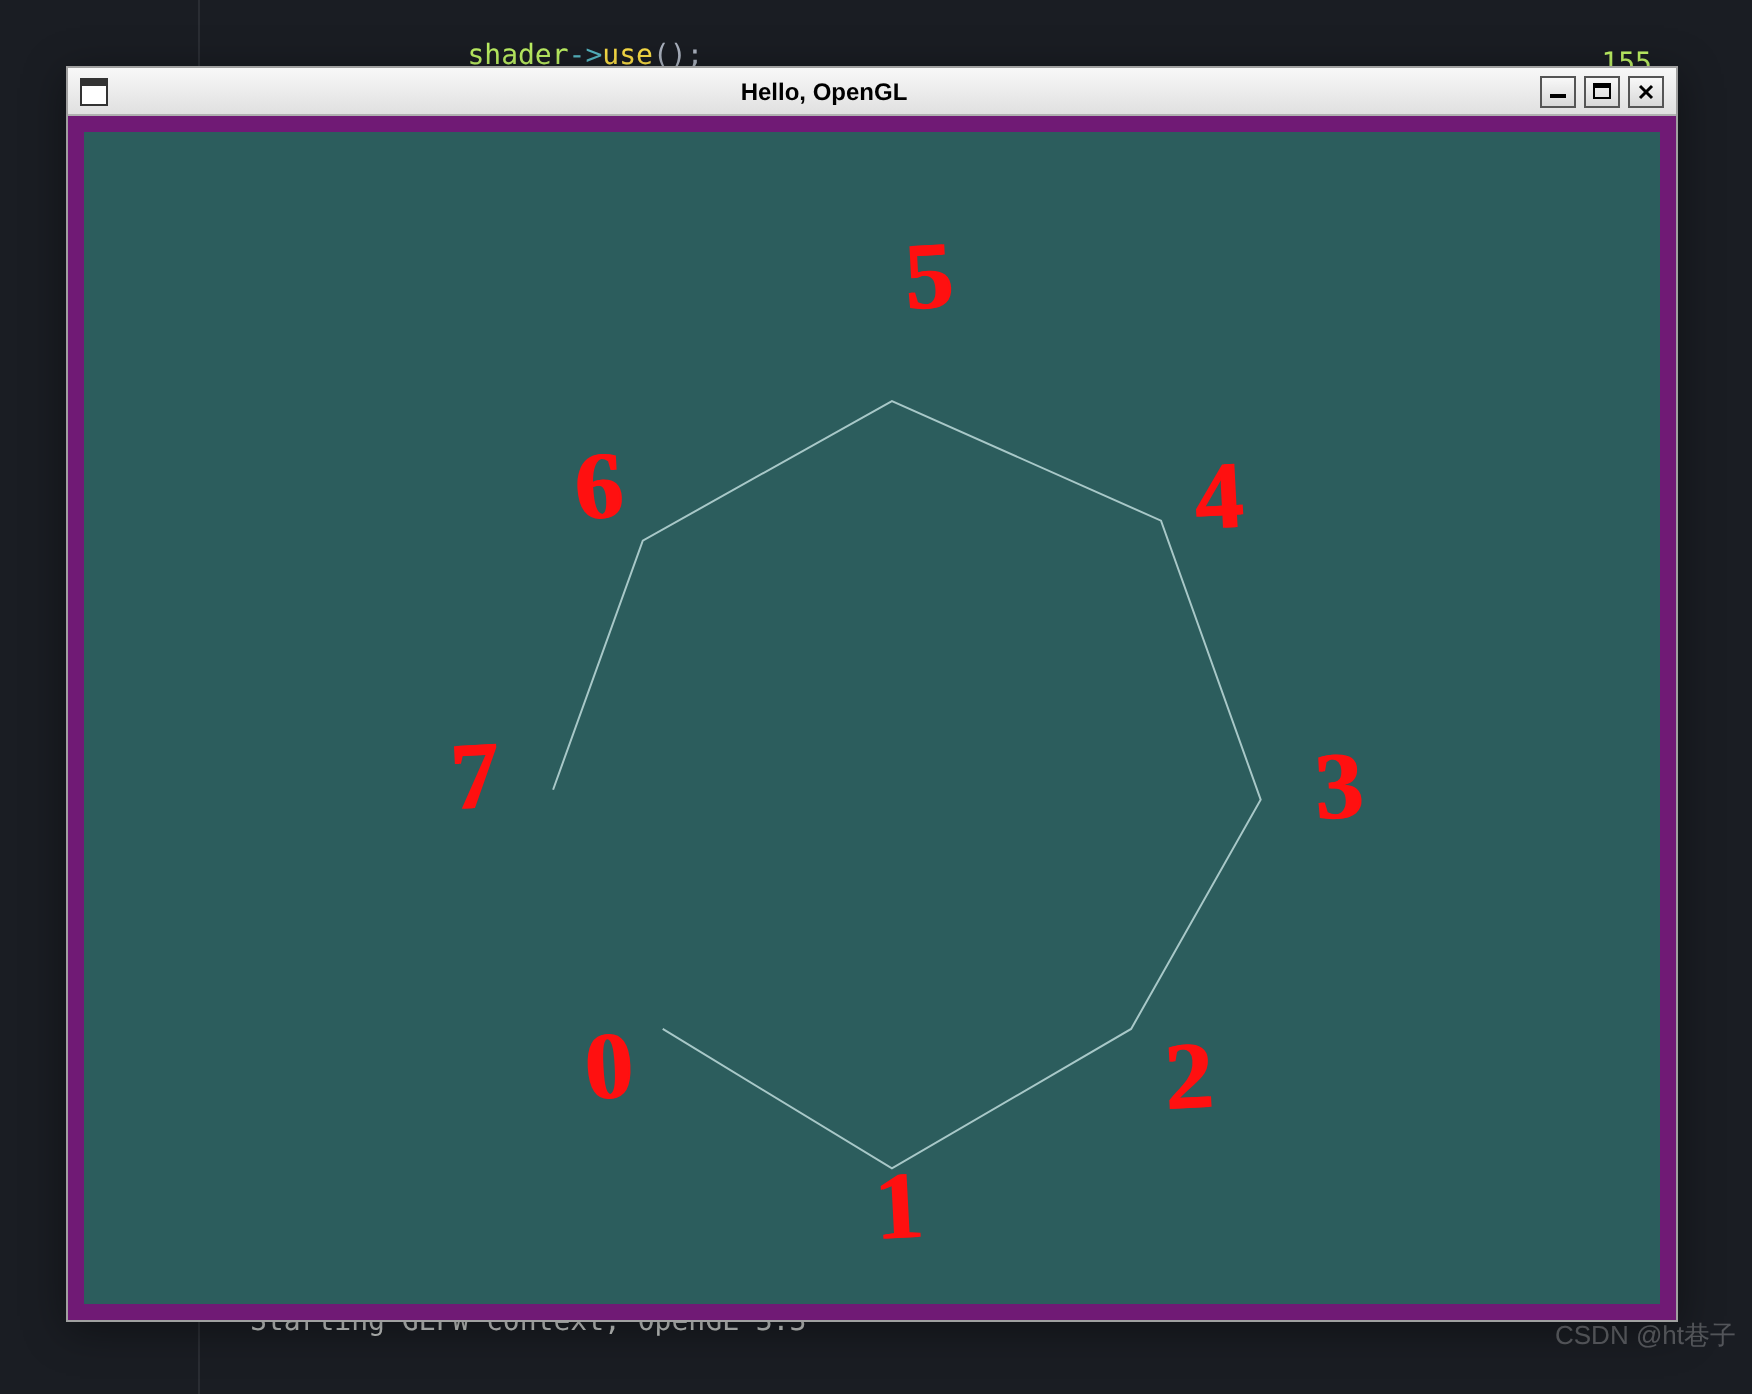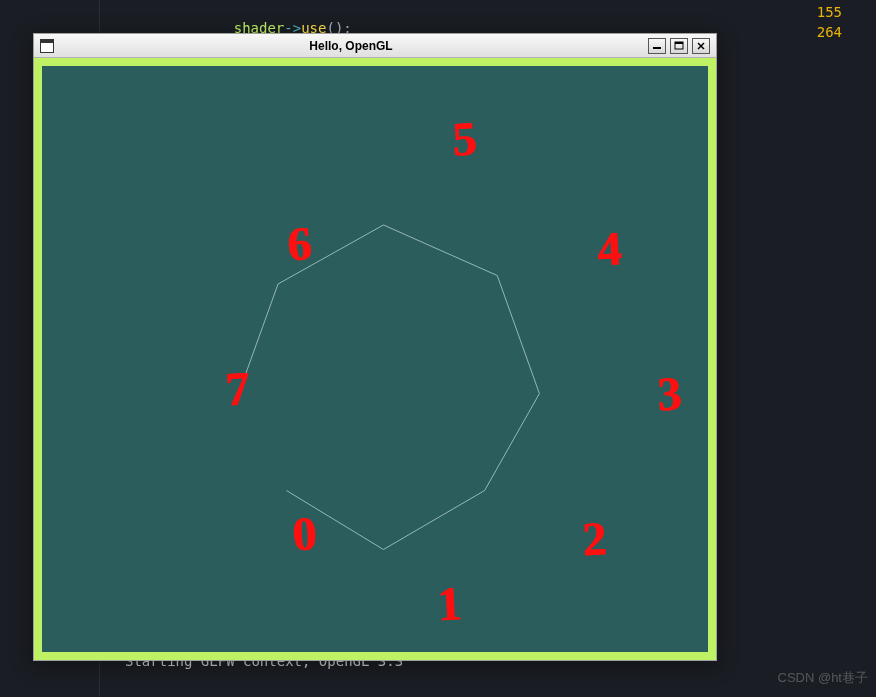--- a/index.html
+++ b/index.html
@@ -20,24 +20,25 @@
       position: absolute;
       left: 0;
       top: 0;
       width: 100px;
       height: 100%;
       background: #1a1d23;
       border-right: 1px solid #2a2d33;
     }
     .line-number {
       position: absolute;
-      color: #eab308;
+      color: #bef264;
       font-size: 14px;
-      right: 34px;
+      right: 50px;
       font-family: monospace;
+      margin-top: 20px;
     }
     .code-line {
       position: absolute;
       left: 200px;
       font-size: 14px;
       font-family: monospace;
       white-space: pre;
     }
     .tok-id { color: #bef264; }
     .tok-op { color: #56b6c2; }
@@ -48,23 +49,23 @@
       position: absolute;
       left: 125px;
       color: #c5c8c6;
       font-size: 14px;
       font-family: monospace;
     }
     .window {
       position: absolute;
       left: 33px;
       top: 33px;
-      width: 684px;
+      width: 806px;
       height: 628px;
-      background: #bef264;
+      background: #701a75;
       border: 1px solid #a0a0a0;
       box-shadow: 0 4px 20px rgba(0,0,0,0.4);
     }
     .titlebar {
       height: 24px;
       background: linear-gradient(to bottom, #f8f8f8, #e0e0e0);
       border-bottom: 1px solid #b0b0b0;
       display: flex;
       align-items: center;
       position: relative;
@@ -122,21 +123,21 @@
       color: #ff1010;
       font-size: 48px;
       font-weight: bold;
       font-family: 'Comic Sans MS', cursive;
       transform: rotate(-3deg);
       text-shadow: 1px 0 0 #ff1010;
     }
     .watermark {
       position: absolute;
       right: 8px;
-      bottom: 10px;
+      bottom: 20px;
       color: rgba(255,255,255,0.25);
       font-size: 13px;
       font-family: Arial, sans-serif;
     }
   </style>
 </head>
 <body>
 
 <div class="editor-bg">
   <div class="gutter"></div>

